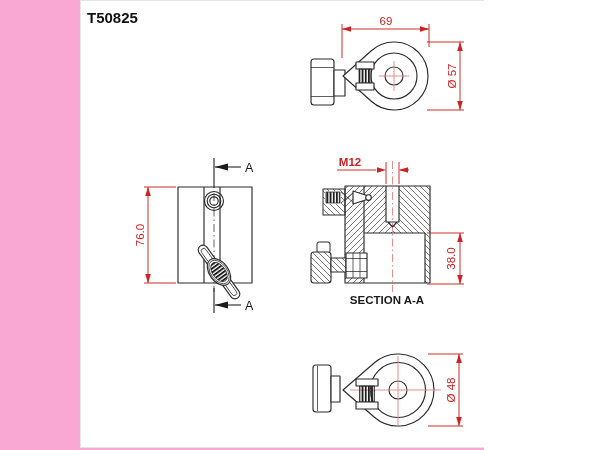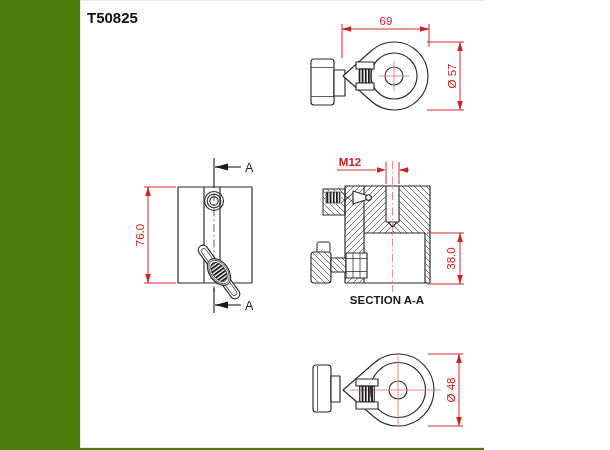--- a/index.html
+++ b/index.html
@@ -1,16 +1,16 @@
 <!DOCTYPE html>
 <html style="--dim: #cc2222; --cl: #e28282; --line: #2b2b2b;"><head>
 <meta charset="utf-8">
 <style>
   html,body{margin:0;padding:0;background:#fff;}
-  .stage{position:relative;width:484px;height:450px;background:#4d7c0f;overflow:hidden;
+  .stage{position:relative;width:484px;height:450px;background:#f9a8d4;overflow:hidden;
          font-family:"Liberation Sans",sans-serif;}
   svg text{font-family:"Liberation Sans",sans-serif;}
   .sheet{fill:#ffffff;stroke:#e7e7e7;stroke-width:1;}
   .ttl{font-size:15px;font-weight:bold;fill:#111;}
   .ln{stroke:var(--line,#2b2b2b);stroke-width:1.15;fill:none;stroke-linejoin:round;}
   .lnw{stroke:var(--line,#2b2b2b);stroke-width:1.15;fill:#ffffff;stroke-linejoin:round;}
   .lnt{stroke:var(--line,#2b2b2b);stroke-width:0.75;fill:none;}
   .rl{stroke:var(--dim,#cc2222);stroke-width:0.95;fill:none;}
   .rf{fill:var(--dim,#cc2222);stroke:none;}
   .rt{fill:var(--dim,#cc2222);font-size:11.5px;}

